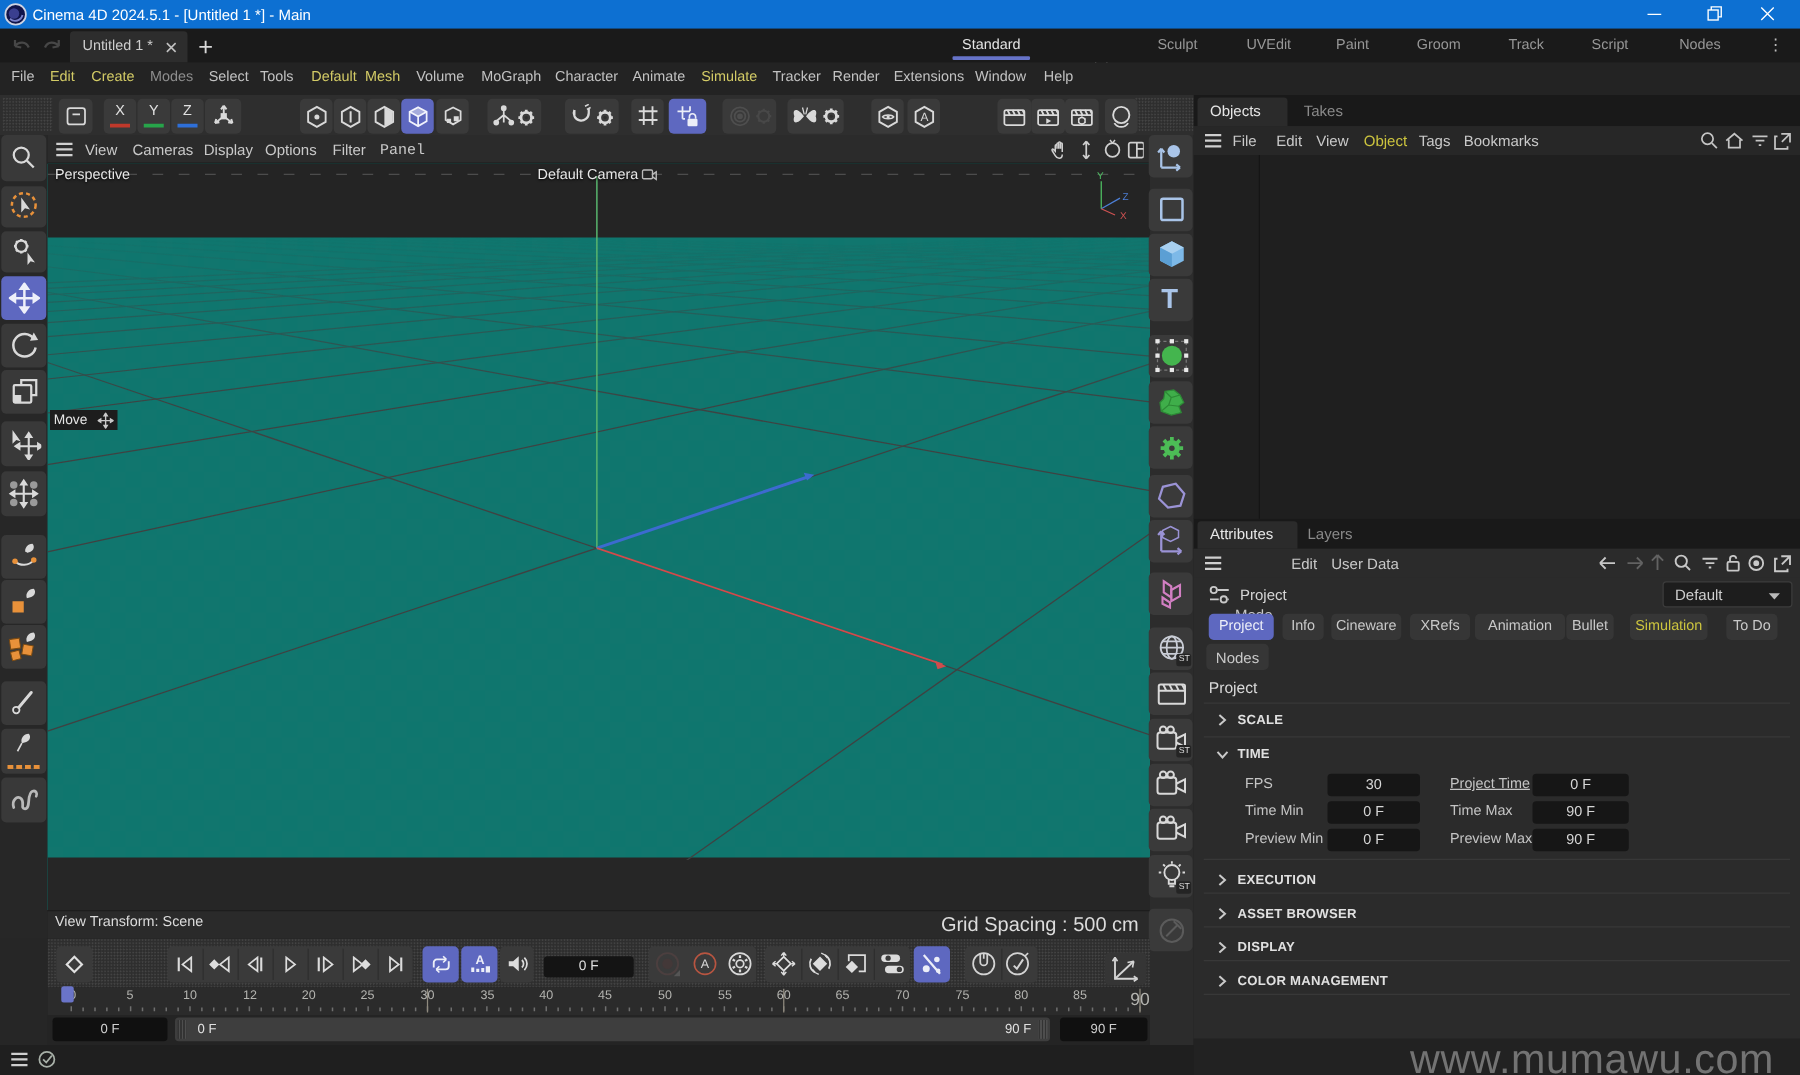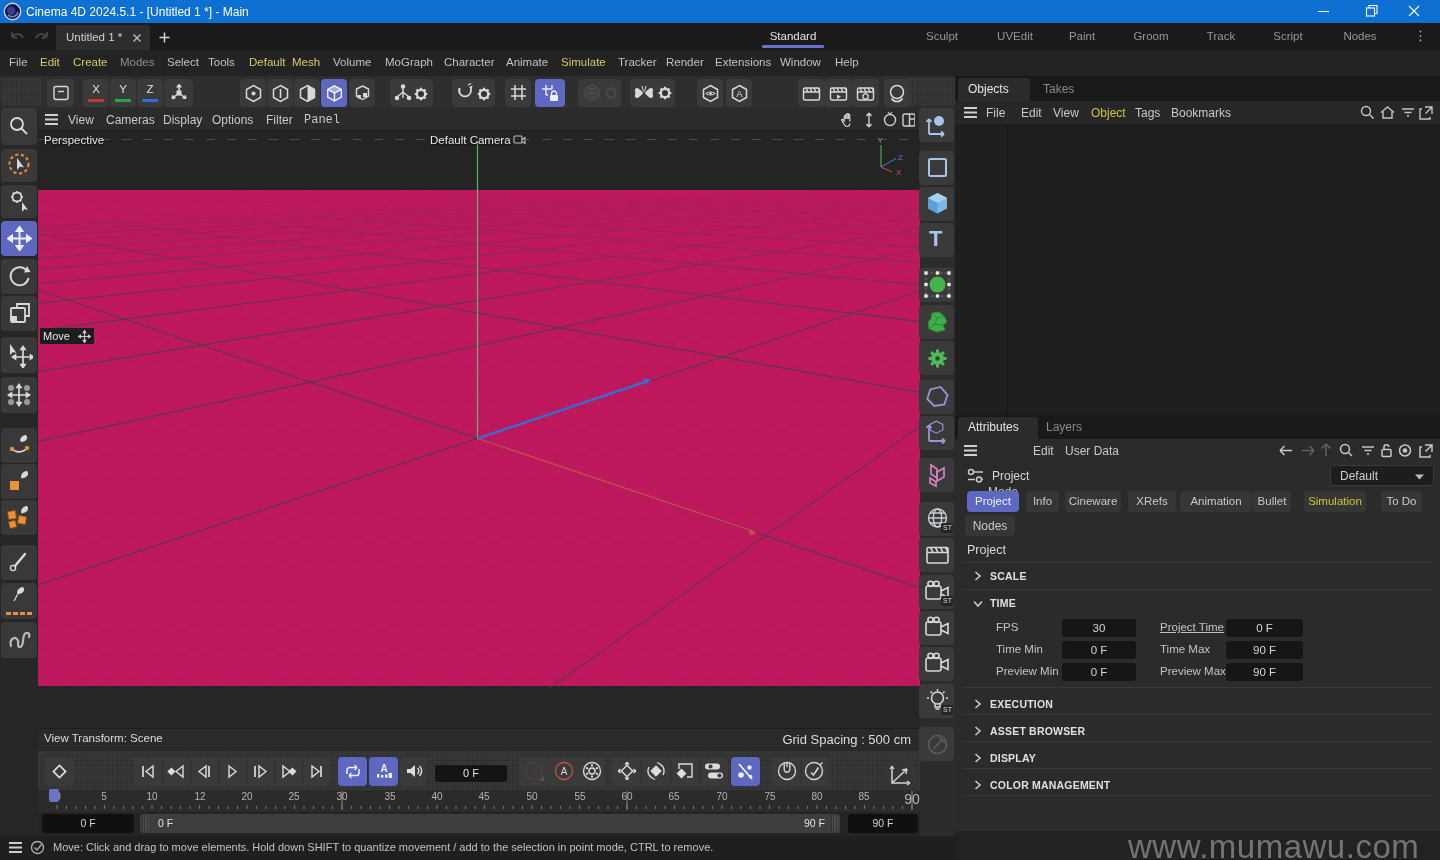--- a/index.html
+++ b/index.html
@@ -429,21 +429,21 @@
         <g transform="translate(51,9)">
           <circle r="5.5"></circle>
           <path d="M0 -5.5 L-2 -8 M0 -5.5 L2 -8" stroke-width="1.2"></path>
         </g>
         <g transform="translate(62,2)">
           <rect x="2" y="1" width="12" height="12" rx="1.5"></rect>
           <path d="M8.5 1 V13 M8.5 6 H14"></path>
         </g>
       </g>
     </svg>
-<div class="abs" style="left:38px;top:131px;width:882px;height:597px;background:#be185d;overflow:hidden;">
+<div class="abs" style="left:38px;top:131px;width:882px;height:597px;background:#0f766e;overflow:hidden;">
  <div class="abs" style="left:0;top:0;width:882px;height:59px;background:#242424;"></div>
  <div class="abs" style="left:0;top:555px;width:882px;height:42px;background:#262626;"></div>
  <div class="abs" style="left:0;top:59px;width:882px;height:496px;opacity:0.011;background-image:conic-gradient(#999 25%,transparent 0 50%,#999 0 75%,transparent 0);background-size:25px 25px;"></div>
  <div class="abs" style="left:0;top:8px;width:882px;height:1px;background-image:linear-gradient(90deg,#4c4c4c 42%,transparent 42%);background-size:21px 1px;"></div>
 <svg style="left:0;top:0" width="882" height="597" viewBox="0 0 882 597">
 <defs>
  <linearGradient id="fade" x1="0" y1="0" x2="0" y2="1">
   <stop offset="0" stop-color="#fff" stop-opacity="0"></stop>
   <stop offset="0.105" stop-color="#fff" stop-opacity="0"></stop>
   <stop offset="0.34" stop-color="#fff" stop-opacity="0.95"></stop>
@@ -513,21 +513,21 @@
 <text x="19.5" y="9" font-size="8" fill="#4fc163" font-family="Liberation Sans">Y</text>
 <line x1="23" y1="11" x2="23" y2="33" stroke="#4fc163" stroke-width="1"></line>
 <line x1="23" y1="33" x2="38" y2="24.5" stroke="#4d7fd6" stroke-width="1"></line>
 <text x="40" y="26" font-size="8" fill="#4d7fd6" font-family="Liberation Sans">Z</text>
 <line x1="23" y1="33" x2="34" y2="38" stroke="#cf5252" stroke-width="1"></line>
 <text x="38" y="41" font-size="8" fill="#cf5252" font-family="Liberation Sans">X</text>
 </svg>
 </div>
 <div class="abs" style="left:38px;top:728px;width:882px;height:23px;background:#2a2a2a;border-top:1px solid #1d1d1d;"></div>
 <div class="txt" style="left:44px;top:732px;font-size:11.5px;color:#dcdcdc;">View Transform: Scene</div>
-<div class="txt" style="left:911px;top:732px;font-size:13px;color:#dcdcdc;transform:translateX(-100%);">Grid Spacing : 500 cm</div>
+<div class="txt" style="left:911px;top:732px;font-size:16px;color:#dcdcdc;transform:translateX(-100%);">Grid Spacing : 500 cm</div>
 <div class="abs" style="left:920px;top:108px;width:35px;height:728px;background:#2c2c2c;"></div>
 <div class="abs" style="left:919px;top:108px;width:35px;height:34px;background:#3a3a3a;border-radius:4px;"></div>
 <svg style="left:925px;top:113px" width="25" height="25" viewBox="0 0 25 25">
       <g stroke="#a9c4e8" stroke-width="1.8" fill="none">
         <path d="M4 21 V6 M4 21 H19"></path>
         <path d="M4 6 L1.5 9 M4 6 L6.5 9 M19 21 L16 18.5 M19 21 L16 23.5"></path>
       </g>
       <circle cx="14" cy="8" r="5" fill="#a9c4e8"></circle>
     </svg>
 <div class="abs" style="left:919px;top:151px;width:35px;height:34px;background:#3a3a3a;border-radius:4px;"></div>
@@ -1109,13 +1109,12 @@
       <g stroke="#cfcfcf" stroke-width="1.8">
         <path d="M1 2 H14 M1 6.5 H14 M1 11 H14"></path>
       </g>
     </svg>
 <svg style="left:30px;top:840px" width="15" height="15" viewBox="0 0 15 15">
       <g fill="none" stroke="#a8b0a8" stroke-width="1.4">
         <circle cx="7.5" cy="7.5" r="6"></circle>
         <path d="M4.5 7.5 L7 10 L11.5 4.5"></path>
       </g>
     </svg>
-<div class="txt" style="left:53px;top:841px;font-size:11px;color:#c2c2c2;">Move: Click and drag to move elements. Hold down SHIFT to quantize movement / add to the selection in point mode, CTRL to remove.</div>
 </div>
 </body></html>

